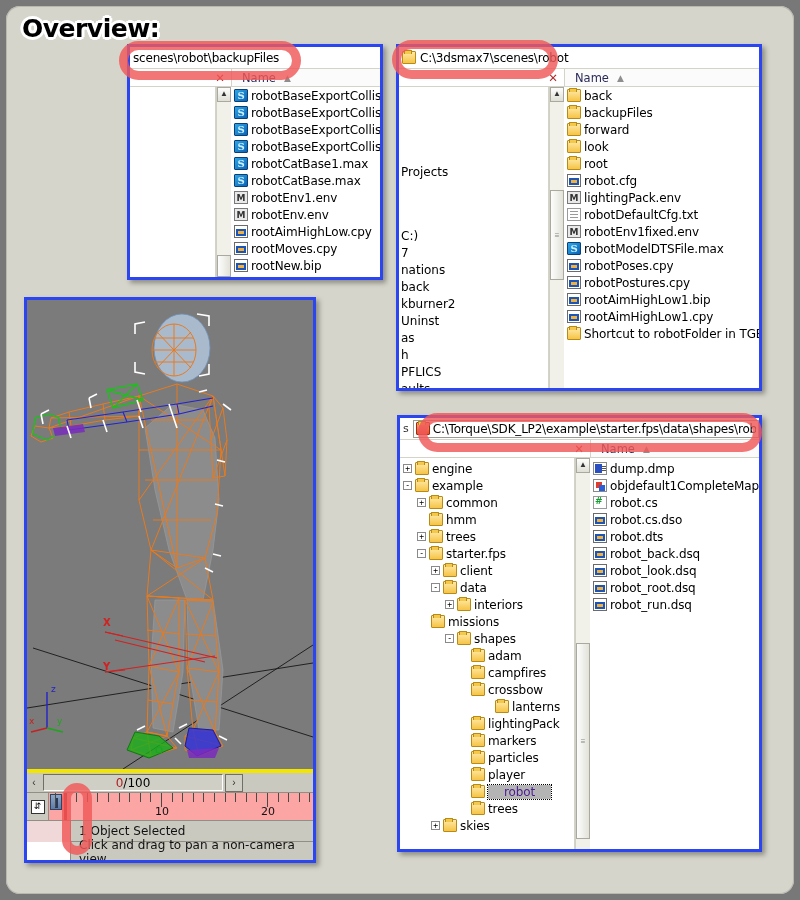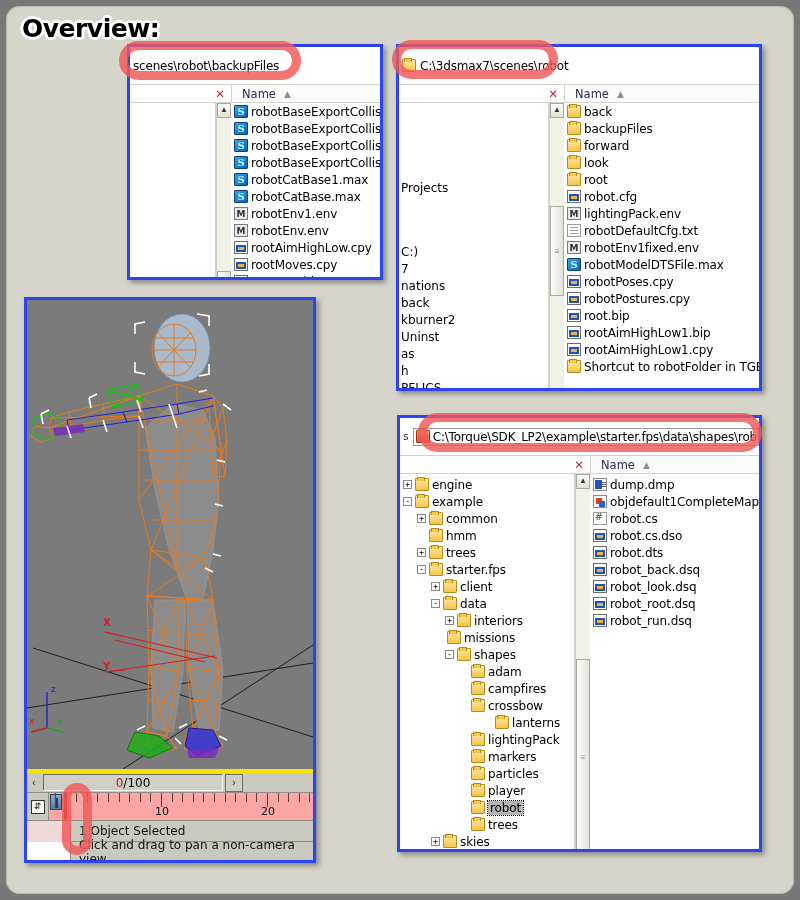--- a/index.html
+++ b/index.html
@@ -38,21 +38,21 @@
   
   .win {
     position: absolute;
     background: #ffffff;
     border: 3px solid #2b46f0;
     box-shadow: 3px 3px 5px rgba(0,0,0,0.35);
     overflow: hidden;
     z-index: 10;
   }
   .addrbar {
-    height: 38px; background: #ffffff;
+    height: 22px; background: #ffffff;
     border-bottom: 1px solid #d3d3c8;
     display: flex; align-items: center;
     padding-left: 3px; gap: 4px;
     font-size: 12px; color: #000;
     font-family: "DejaVu Sans", sans-serif;
   }
   .addrbar .addrtext {
     flex: 1; white-space: nowrap; overflow: hidden;
     letter-spacing: -0.2px;
   }
@@ -93,21 +93,21 @@
   .trow, .lrow {
     display:flex; align-items:center; gap:3px;
     height:17px; font-size:12px; color:#000;
     font-family: "DejaVu Sans", sans-serif;
     white-space:nowrap; letter-spacing:-0.1px;
   }
   .lrow { padding-left:3px; }
   .lrow .lbl { overflow:hidden; }
 
   .selected-lbl {
-    background:#b4b4b4; color:#000000; padding:0 2px;
+    background:#b4b4b4; color:#4c1d95; padding:0 16px;
     outline:1px dotted #000;
   }
 
   
   .exp {
     width:9px; height:9px; border:1px solid #8a8a8a;
     background:#fff; font-size:8px; line-height:7px;
     text-align:center; color:#000; flex:none;
     font-family:"DejaVu Sans Mono", monospace;
   }
@@ -442,24 +442,20 @@
           <div class="lrow">
             <span class="ic ic-bip"></span>
             <span class="lbl">robotPoses.cpy</span>
           </div>
           <div class="lrow">
             <span class="ic ic-bip"></span>
             <span class="lbl">robotPostures.cpy</span>
           </div>
           <div class="lrow">
             <span class="ic ic-bip"></span>
-            <span class="lbl">root.bip</span>
-          </div>
-          <div class="lrow">
-            <span class="ic ic-bip"></span>
             <span class="lbl">rootAimHighLow1.bip</span>
           </div>
           <div class="lrow">
             <span class="ic ic-bip"></span>
             <span class="lbl">rootAimHighLow1.cpy</span>
           </div>
           <div class="lrow">
             <span class="ic ic-folder"></span>
             <span class="lbl">Shortcut to robotFolder in TGE</span>
           </div>
@@ -523,21 +519,21 @@
           <div class="trow" style="padding-left: 31px;">
             <span class="exp">-</span>
             <span class="ic ic-folder"></span>
             <span>data</span>
           </div>
           <div class="trow" style="padding-left: 45px;">
             <span class="exp">+</span>
             <span class="ic ic-folder"></span>
             <span>interiors</span>
           </div>
-          <div class="trow" style="padding-left: 19px; margin-left: 16px;">
+          <div class="trow" style="padding-left: 19px;">
             <span class="exp blank"></span>
             <span class="ic ic-folder"></span>
             <span>missions</span>
           </div>
           <div class="trow" style="padding-left: 45px;">
             <span class="exp">-</span>
             <span class="ic ic-folder"></span>
             <span>shapes</span>
           </div>
           <div class="trow" style="padding-left: 59px;">

